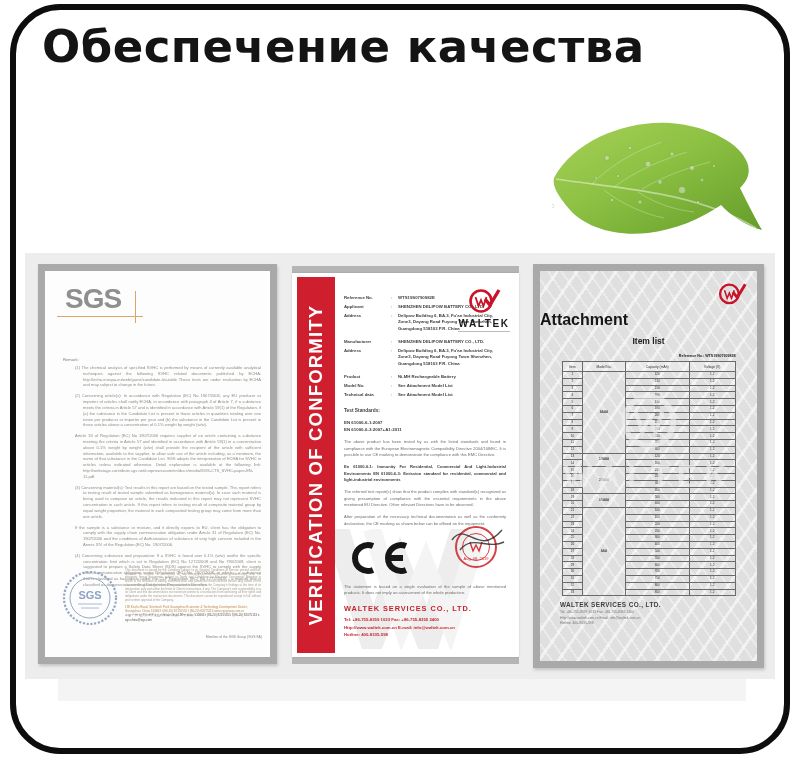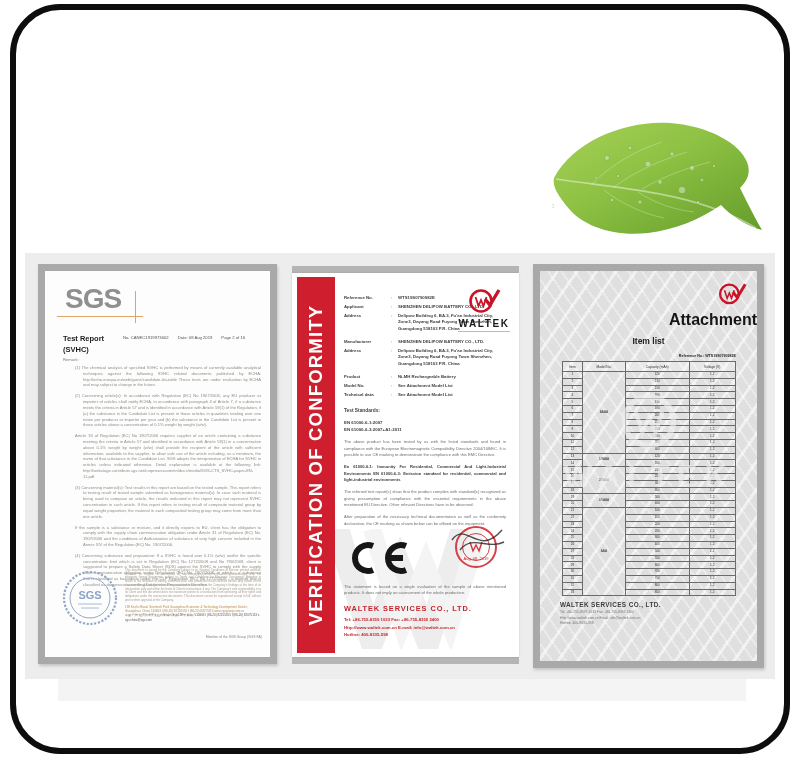--- a/index.html
+++ b/index.html
@@ -72,21 +72,21 @@
   .voc-foot { position:absolute; left:0; bottom:12px; }
   .voc-co { font-size:7.4px; font-weight:700; color:#c5242d; letter-spacing:0.9px; margin-bottom:2.5px; }
   .voc-fline { font-size:4.3px; font-weight:700; color:#c5242d; line-height:1.8; }
   
   #cert-att { left:533px; width:217px; height:390px; position:absolute; background:#e4e4e4;
     background-image:
       repeating-linear-gradient(125deg, rgba(255,255,255,0) 0 13px, rgba(255,255,255,0.55) 13px 16px),
       repeating-linear-gradient(55deg, rgba(215,215,215,0.35) 0 9px, rgba(255,255,255,0.25) 9px 11px);
   }
   .att-logo { position:absolute; right:10px; top:10px; width:30px; }
-  .att-title { text-align:right; margin-top:40px; font-size:16px; font-weight:700; color:#161616; }
+  .att-title { text-align:left; margin-top:40px; font-size:16px; font-weight:700; color:#161616; }
   .att-sub { text-align:center; margin-top:7px; font-size:8.5px; font-weight:700; color:#222; }
   .att-ref { position:absolute; right:21px; top:83px; font-size:3.6px; font-weight:700; color:#222; }
   .att-table { position:absolute; left:22px; top:90px; width:174px; border-collapse:collapse; z-index:1; }
   .att-table th { font-size:3.3px; font-weight:400; color:#333; border:0.6px solid #6b6b6b; height:9px;
     background:rgba(255,255,255,0.25); padding:0; }
   .att-table td { font-size:3.1px; color:#333; border:0.6px solid #6b6b6b; height:5.8px;
     text-align:center; padding:0; line-height:1; }
   .att-watermark { position:absolute; left:0; right:0; top:118px; text-align:center; z-index:2;
     pointer-events:none; opacity:0.6; }
   .att-wm-text { font-size:31px; font-weight:700; color:#f0f0f0; letter-spacing:7px; margin-top:2px;
@@ -94,20 +94,21 @@
   .att-foot { position:absolute; left:20px; top:330px; z-index:3; }
   .att-co { font-size:6.4px; font-weight:600; color:#3d3d3d; letter-spacing:0.4px; margin-bottom:2px; }
   .att-fline { font-size:3.4px; color:#777; line-height:1.65; }
 </style>
 </head>
 <body>
 
 <div class="frame"></div>
 
 <div class="title">
+  <div>Обеспечение качества</div>
 </div>
 
 <svg class="leaf" viewBox="0 0 210 130">
   <defs>
     <linearGradient id="leafg" x1="0" y1="0" x2="1" y2="1">
       <stop offset="0" stop-color="#a6d156"></stop>
       <stop offset="0.45" stop-color="#8cc043"></stop>
       <stop offset="1" stop-color="#649c29"></stop>
     </linearGradient>
   </defs>
@@ -136,29 +137,20 @@
   </g>
 </svg>
 
 <div class="band"></div>
 <div class="band-soft"></div>
 
 <div id="cert-sgs" class="cert gray-frame">
   <div class="sgs-logo">SGS</div>
   <div class="sgs-hline"></div>
   <div class="sgs-vline"></div>
-  <div class="sgs-head">
-    <div class="sgs-head-title">
-      <div>Test Report</div>
-      <div>(SVHC)</div>
-    </div>
-    <div class="sgs-head-meta">No. CANEC1919973602</div>
-    <div class="sgs-head-meta">Date: 08 Aug 2019</div>
-    <div class="sgs-head-meta">Page 2 of 16</div>
-  </div>
   <div class="sgs-remark">Remark:</div>
   <div id="sgs-paras">
       <div class="sgs-para">(1) The chemical analysis of specified SVHC is performed by means of currently available analytical techniques against the following SVHC related documents published by ECHA: http://echa.europa.eu/web/guest/candidate-list-table These tests are under evaluation by ECHA and may subject to change in the future.</div>
       <div class="sgs-para">(2) Concerning article(s): In accordance with Regulation (EC) No 1907/2006, any EU producer or importer of articles shall notify ECHA, in accordance with paragraph 4 of Article 7, if a substance meets the criteria in Article 57 and is identified in accordance with Article 59(1) of the Regulation, if (a) the substance in the Candidate List is present in those articles in quantities totaling over one tonne per producer or importer per year and (b) the substance in the Candidate List is present in those articles above a concentration of 0.1% weight by weight (w/w).</div>
       <div class="sgs-para">Article 33 of Regulation (EC) No 1907/2006 requires supplier of an article containing a substance meeting the criteria in Article 57 and identified in accordance with Article 59(1) in a concentration above 0.1% weight by weight (w/w) shall provide the recipient of the article with sufficient information, available to the supplier, to allow safe use of the article including, as a minimum, the name of that substance in the Candidate List. SGS adopts the interpretation of ECHA for SVHC in articles unless indicated otherwise. Detail explanation is available at the following link: http://webstage.contribute.sgs.net/corpnewsroom/en/docs/media/SGS-CTS_SVHC-paper-EN-11.pdf</div>
       <div class="sgs-para">(3) Concerning material(s): Test results in this report are based on the tested sample. This report refers to testing result of tested sample submitted as homogenous material(s). In case such material is being used to compose an article, the results indicated in this report may not represent SVHC concentration in such article. If this report refers to testing result of composite material group by equal weight proportion, the material in each composited testing group may come from more than one article.</div>
       <div class="sgs-para">If the sample is a substance or mixture, and it directly exports to EU, client has the obligation to comply with the supply chain communication obligation under Article 31 of Regulation (EC) No. 1907/2006 and the conditions of Authorization of substance of very high concern included in the Annex XIV of the Regulation (EC) No. 1907/2006.</div>
       <div class="sgs-para">(4) Concerning substance and preparation: If a SVHC is found over 0.1% (w/w) and/or the specific concentration limit which is set in Regulation (EC) No 1272/2008 and No 790/2009, client is suggested to prepare a Safety Data Sheet (SDS) against the SVHC to comply with the supply chain communication obligation under Regulation (EC) No. 1907/2006, in which: - a substance that is classified as hazardous under the CLP Regulation (EC) No 1272/2008. - a mixture that is classified as dangerous according Dangerous Preparations Directive.</div>
     </div>
   <svg class="sgs-stamp" viewBox="0 0 58 58">

